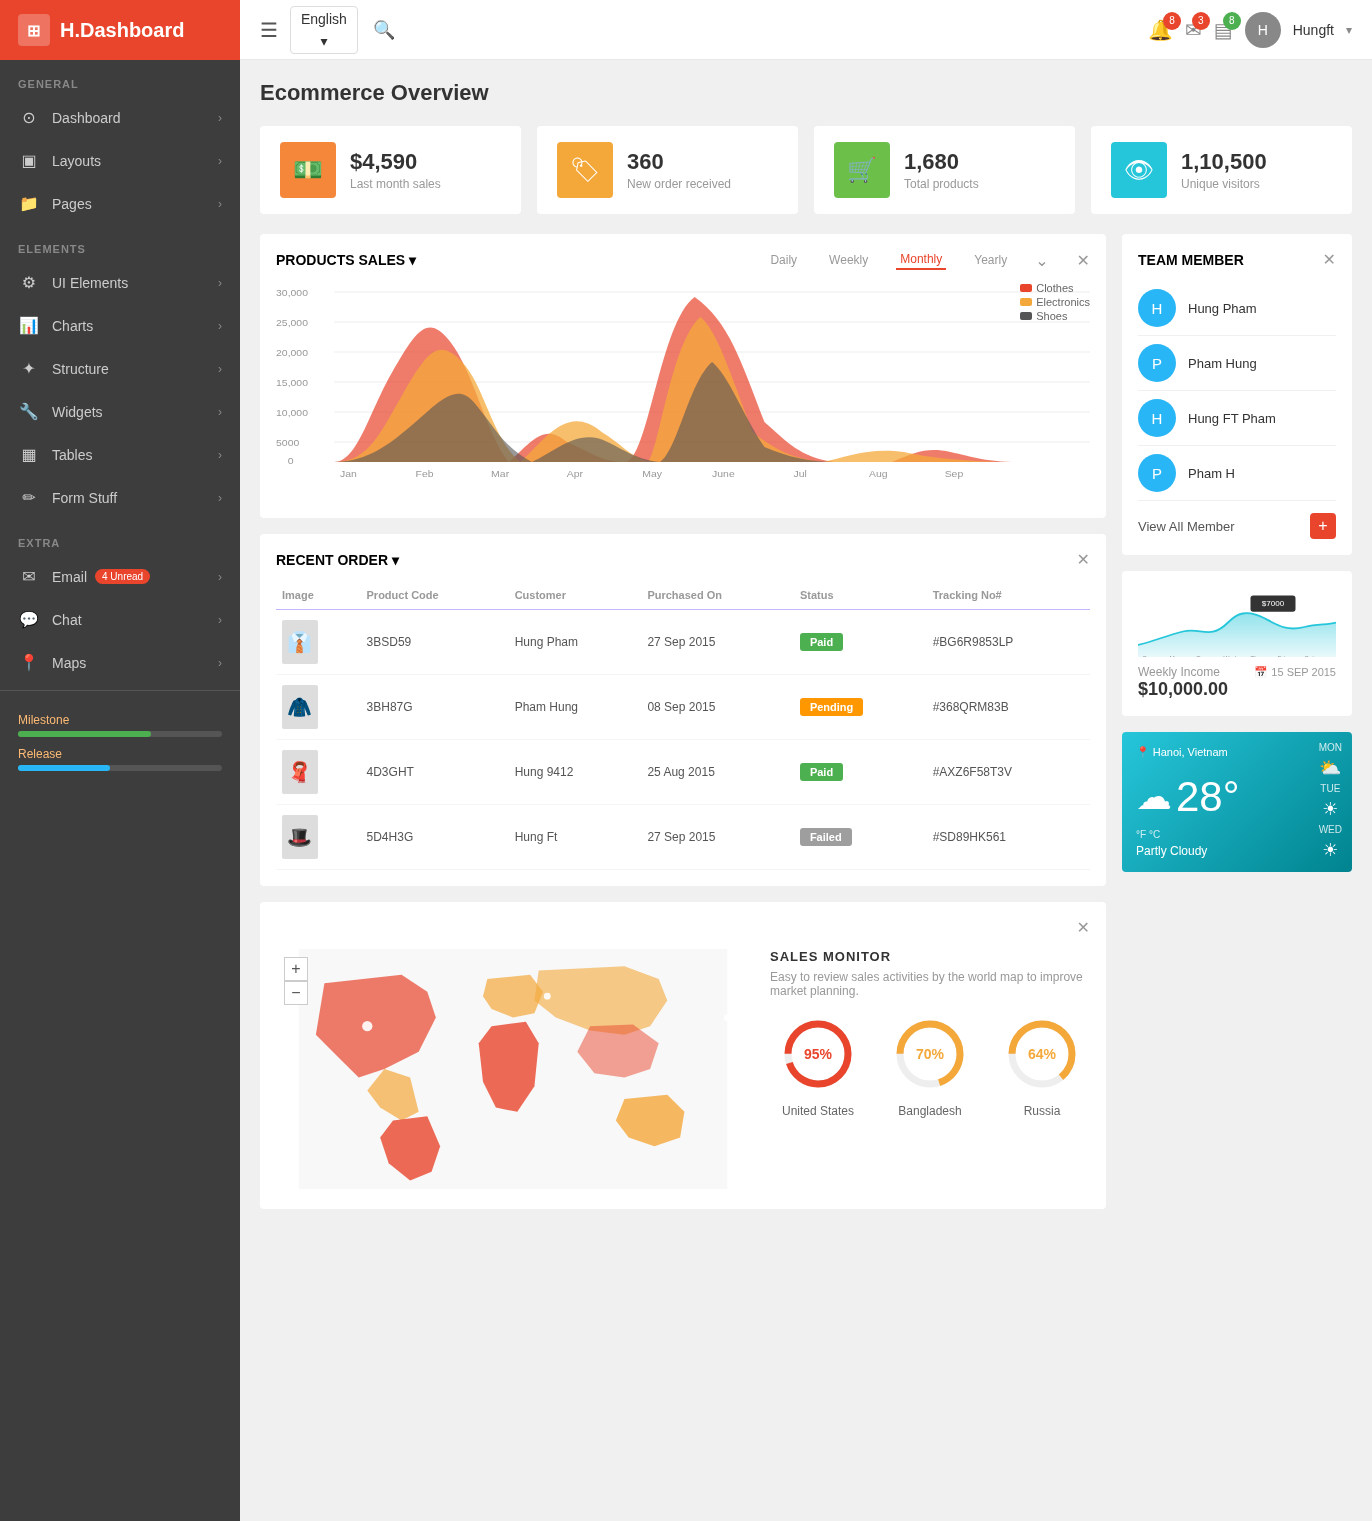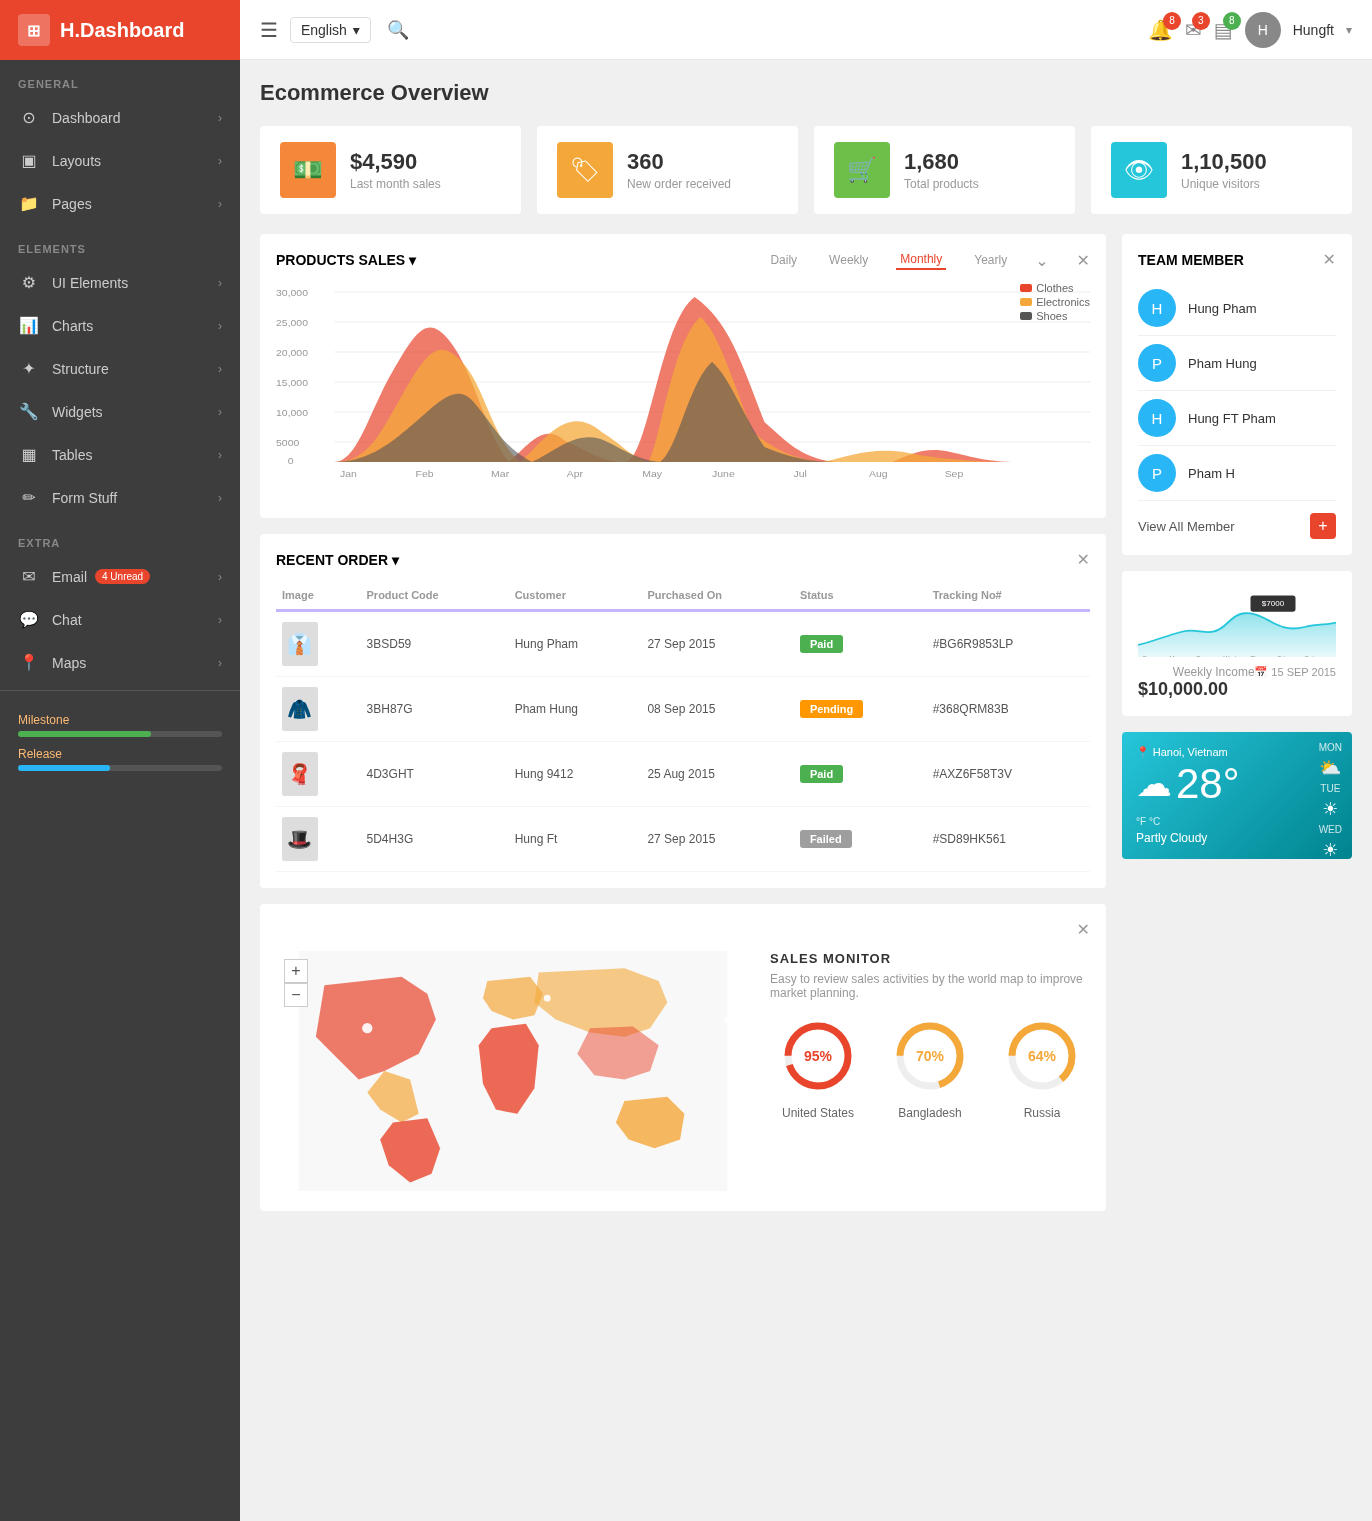--- a/index.html
+++ b/index.html
@@ -96,20 +96,21 @@
     .topbar-lang {
       display: flex;
       align-items: center;
       gap: 6px;
       border: 1px solid #ddd;
       border-radius: 4px;
       padding: 4px 10px;
       font-size: 14px;
       cursor: pointer;
       color: #333;
+      flex-direction: column;
     }
     .topbar-search { font-size: 18px; color: #888; cursor: pointer; margin-left: 4px; }
     .topbar-spacer { flex: 1; }
     .topbar-icon-btn {
       position: relative;
       cursor: pointer;
       font-size: 20px;
       color: #888;
     }
     .topbar-badge {
@@ -221,21 +222,21 @@
     .legend-item { display: flex; align-items: center; gap: 4px; margin-bottom: 2px; }
     .legend-dot { width: 12px; height: 8px; border-radius: 2px; }
 
     
     .recent-order-table { width: 100%; border-collapse: collapse; font-size: 12px; }
     .recent-order-table th {
       text-align: left;
       padding: 8px 6px;
       color: #999;
       font-weight: 600;
-      border-bottom: 3px solid #c4b5fd;
+      border-bottom: 1px solid #c4b5fd;
       font-size: 11px;
     }
     .recent-order-table td { padding: 10px 6px; border-bottom: 1px solid #f5f5f5; color: #555; vertical-align: middle; }
     .status-badge {
       display: inline-block;
       padding: 3px 10px;
       border-radius: 3px;
       font-size: 11px;
       color: white;
       font-weight: 600;
@@ -304,21 +305,21 @@
     .income-date { font-size: 11px; color: #999; float: right; }
 
     
     .weather-card {
       background: linear-gradient(135deg, #26c6da, #00838f);
       border-radius: 4px;
       padding: 14px;
       color: white;
       position: relative;
     }
-    .weather-location { font-size: 11px; margin-bottom: 1px; }
+    .weather-location { font-size: 11px; margin-bottom: 14px; }
     .weather-temp { font-size: 42px; font-weight: 400; display: inline-block; }
     .weather-desc { font-size: 12px; margin-top: 2px; }
     .weather-forecast {
       position: absolute;
       right: 10px;
       top: 10px;
       text-align: center;
     }
     .forecast-day { font-size: 10px; color: rgba(255,255,255,0.8); margin-bottom: 4px; }
     .forecast-icon { font-size: 18px; margin-bottom: 2px; }
@@ -758,21 +759,21 @@
               <text x="5" y="78" font-size="7" fill="#999">Sun</text>
               <text x="35" y="78" font-size="7" fill="#999">Mon</text>
               <text x="65" y="78" font-size="7" fill="#999">Tue</text>
               <text x="95" y="78" font-size="7" fill="#999">Wed</text>
               <text x="125" y="78" font-size="7" fill="#999">Thu</text>
               <text x="155" y="78" font-size="7" fill="#999">Fri</text>
               <text x="185" y="78" font-size="7" fill="#999">Sat</text>
             </svg>
           </div>
           <div class="income-info">
-            <div style="display:flex;justify-content:flex-end;align-items:center;">
+            <div style="display:flex;justify-content:space-between;align-items:center;">
               <span class="income-label">Weekly Income</span>
               <span class="income-date" style="font-size:11px;color:#999;">📅 <span>15 SEP 2015</span></span>
             </div>
             <div class="income-value">$10,000.00</div>
           </div>
         </div>
 
         <div class="weather-card">
           <div class="weather-location">📍 <span>Hanoi, Vietnam</span></div>
           <div style="display:flex;align-items:flex-start;justify-content:space-between;">

